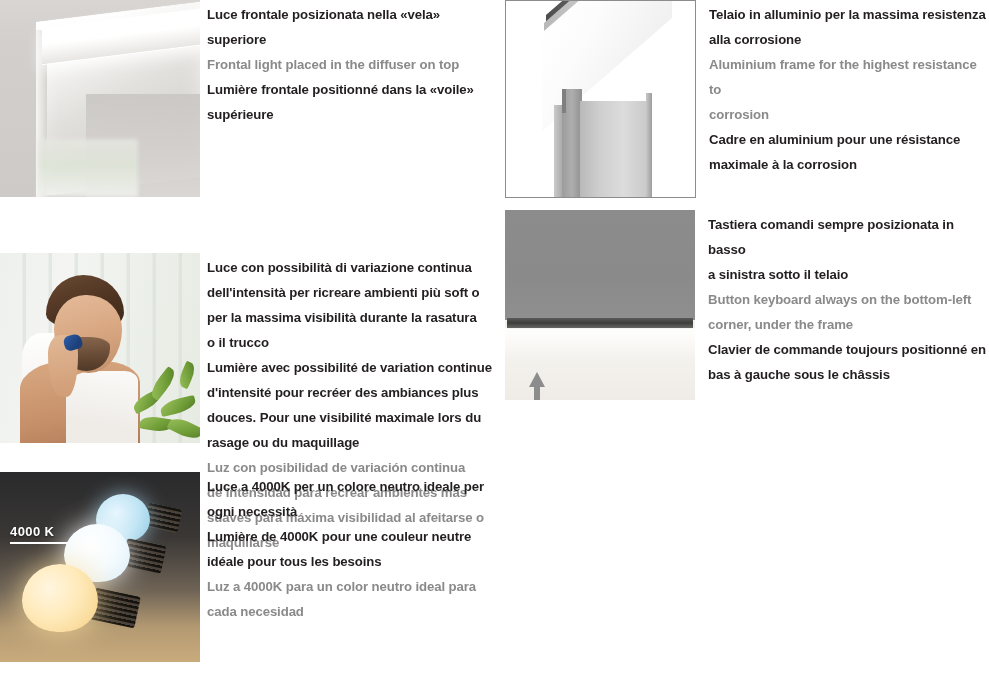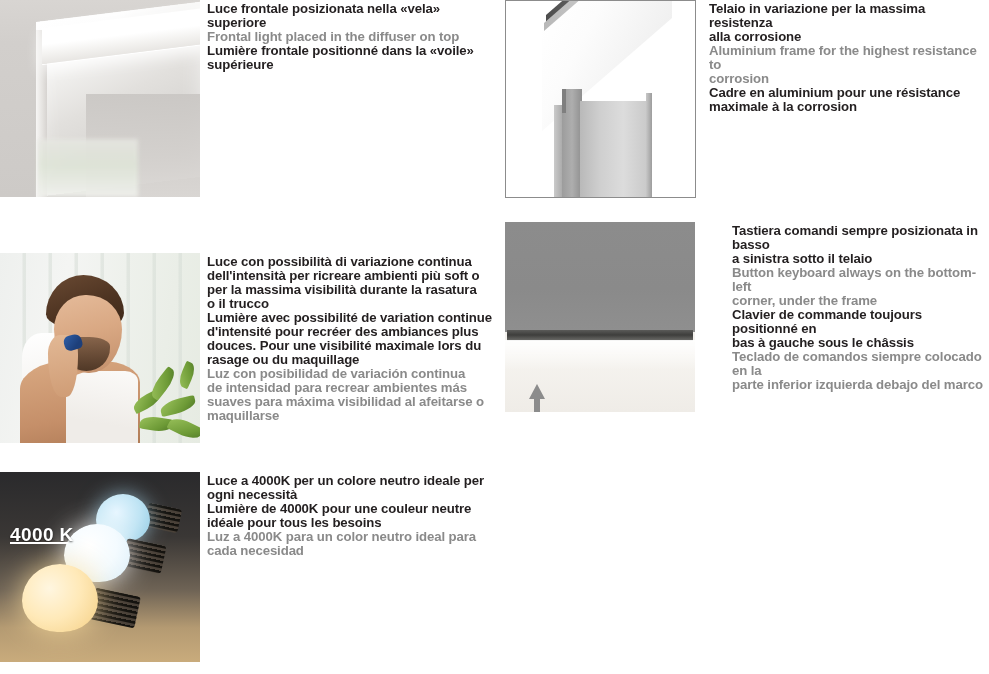--- a/index.html
+++ b/index.html
@@ -24,21 +24,21 @@
   .feature-cell {
     position: absolute;
     display: flex;
     align-items: flex-start;
   }
 
   
   .cell-r1c1 { left: 0px;   top: 0px;   width: 500px; }
   .cell-r1c2 { left: 505px; top: 0px;   width: 484px; }
   .cell-r2c1 { left: 0px;   top: 213px; width: 500px; margin-top: 40px; }
-  .cell-r2c2 { left: 505px; top: 222px; width: 484px; gap: 24px; }
+  .cell-r2c2 { left: 505px; top: 210px; width: 484px; }
   .cell-r3c1 { left: 0px;   top: 472px; width: 500px; }
 
   .media {
     flex: 0 0 auto;
     position: relative;
     overflow: hidden;
   }
   .media-r1c1 { width: 200px; height: 197px; }
   .media-r1c2 { width: 191px; height: 198px; border: 1px solid #8c8c8c; box-sizing: border-box; background:#fff; }
   .media-r2c1 { width: 200px; height: 190px; }
@@ -48,21 +48,21 @@
   .copy {
     flex: 1 1 auto;
     padding-left: 7px;
     padding-top: 2px;
   }
   .cell-r1c2 .copy,
   .cell-r2c2 .copy { padding-left: 13px; }
 
   .line {
     font-size: 13.2px;
-    line-height: 14px;
+    line-height: 25px;
     letter-spacing: -0.1px;
     margin: 0;
     white-space: pre-line;
   }
   .line.primary {
     color: #231f20;
     font-weight: bold;
   }
   .line.secondary {
     color: #8a8a8a;
@@ -316,21 +316,21 @@
     border-radius: 3px;
   }
   .base-cool    { left: 146px; top: 34px;  width: 34px; height: 24px; transform: rotate(12deg); }
   .base-neutral { left: 124px; top: 70px;  width: 40px; height: 28px; transform: rotate(12deg); }
   .base-warm    { left: 92px;  top: 120px; width: 46px; height: 32px; transform: rotate(12deg); }
 
   .kelvin-label {
     position: absolute;
     left: 10px; top: 52px;
     color: #ffffff;
-    font-size: 19px;
+    font-size: 13px;
     font-weight: bold;
     letter-spacing: 0.4px;
     text-shadow: 0 1px 2px rgba(0,0,0,0.6);
     text-align: right;
   }
   .kelvin-rule {
     position: absolute;
     left: 10px; top: 70px;
     width: 58px; height: 2px;
     background: #ffffff;
@@ -361,21 +361,21 @@
       <div class="alu-top-blade"></div>
       <div class="alu-top-dark"></div>
       <div class="alu-top-edge"></div>
       <div class="alu-lip"></div>
       <div class="alu-side"></div>
       <div class="alu-groove"></div>
       <div class="alu-body"></div>
       <div class="alu-body-right"></div>
     </div>
     <div class="copy">
-      <p class="line primary">Telaio in variazione per la massima resistenza
+      <p class="line primary">Telaio in alluminio per la massima resistenza
 alla corrosione</p>
       <p class="line secondary">Aluminium frame for the highest resistance to
 corrosion</p>
       <p class="line primary">Cadre en aluminium pour une résistance
 maximale à la corrosion</p>
     </div>
   </div>
 
   <div class="feature-cell cell-r2c1">
     <div class="media media-r2c1 img-shaving">
@@ -425,22 +425,20 @@
       </div>
 
     </div>
     <div class="copy">
       <p class="line primary">Tastiera comandi sempre posizionata in basso
 a sinistra sotto il telaio</p>
       <p class="line secondary">Button keyboard always on the bottom-left
 corner, under the frame</p>
       <p class="line primary">Clavier de commande toujours positionné en
 bas à gauche sous le châssis</p>
-      <p class="line secondary">Teclado de comandos siempre colocado en la
-parte inferior izquierda debajo del marco</p>
     </div>
   </div>
 
   <div class="feature-cell cell-r3c1">
     <div class="media media-r3c1 img-bulbs">
       <div class="base base-cool"></div>
       <div class="bulb bulb-cool"></div>
       <div class="base base-neutral"></div>
       <div class="bulb bulb-neutral"></div>
       <div class="base base-warm"></div>

